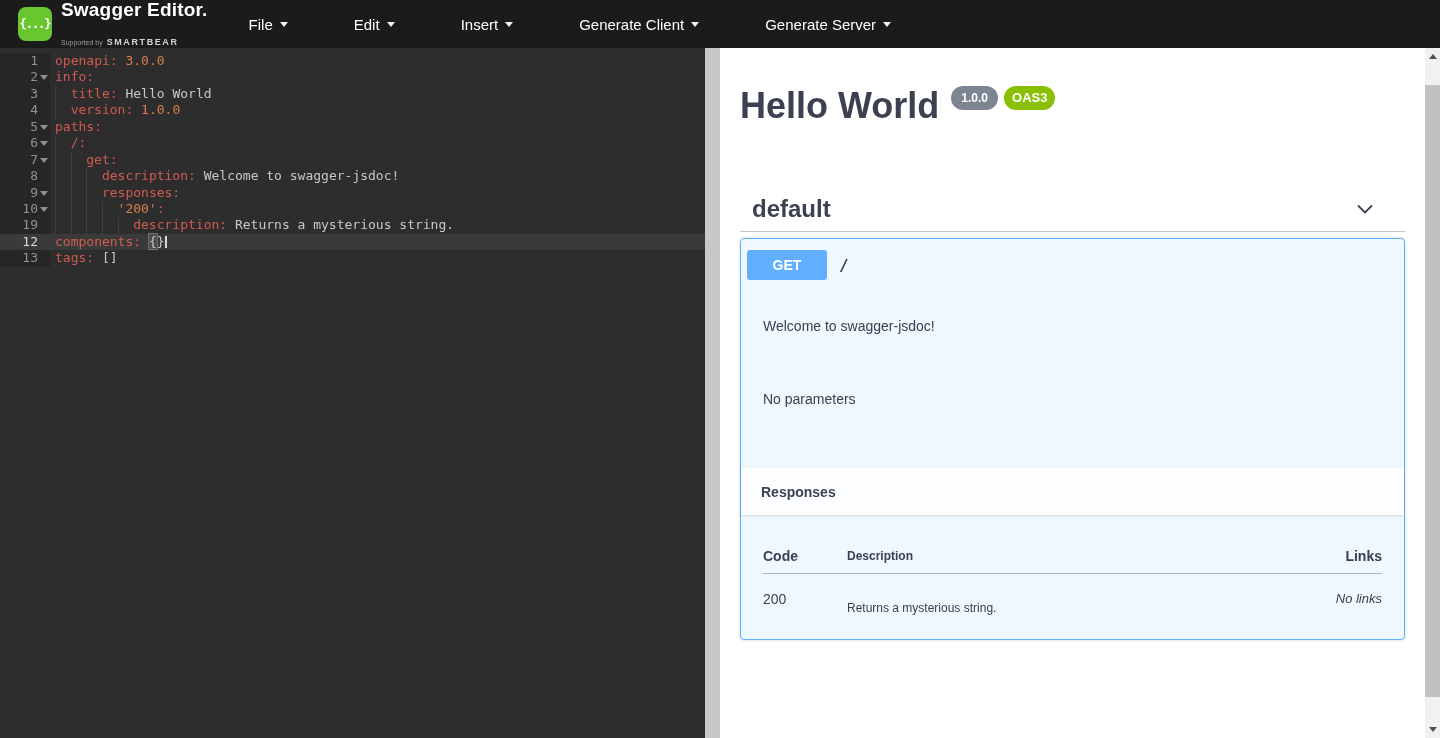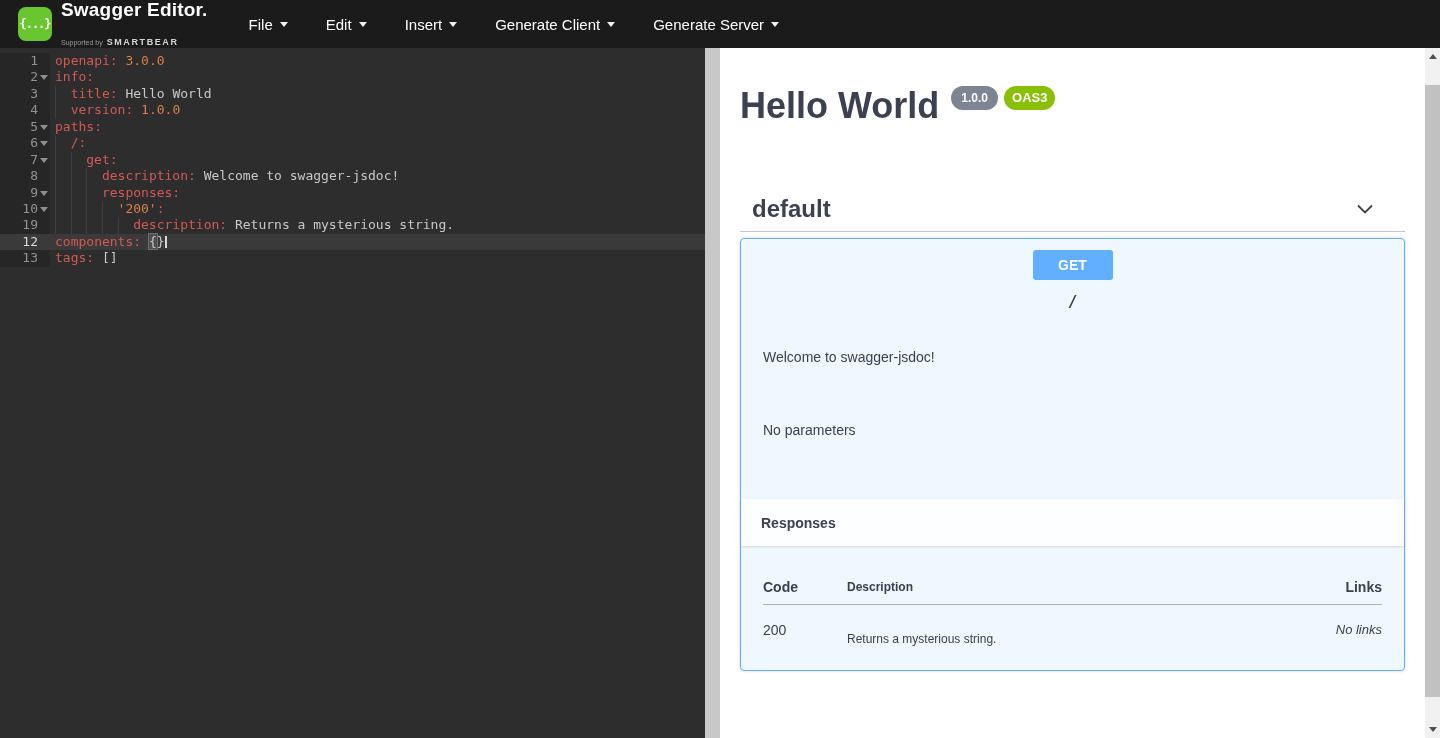--- a/index.html
+++ b/index.html
@@ -12,21 +12,21 @@
             background:#1b1b1b; display:flex; align-items:center; padding:0 18px; }
   .logo { display:flex; align-items:center; gap:9px; margin-right:22px; cursor:pointer; }
   .logo-mark { width:34px; height:34px; border-radius:8px; background:var(--logo-green,#6ac62f);
                display:flex; align-items:center; justify-content:center;
                color:#fff; font-family:"DejaVu Sans Mono", monospace; font-size:12px; font-weight:bold; letter-spacing:-1px; }
   .brand-col { display:flex; flex-direction:column; line-height:1.05;gap:16px; }
   .brand { color:#fff; font-size:19px; font-weight:600; letter-spacing:.2px; }
   .brand-sub { margin-top:2px; display:flex; align-items:baseline; gap:4px; }
   .supported { color:#9b9b9b; font-size:7px; }
   .smartbear { color:#d4d4d4; font-size:9px; font-weight:bold; letter-spacing:1.6px; }
-  .menus { display:flex; align-items:flex-end; }
+  .menus { display:flex; align-items:flex-end;gap:28px; }
   .menu-item { color:#fff; font-size:15px; padding:0 19px; height:48px; display:flex;
                align-items:center; cursor:pointer; }
   .caret { display:inline-block; width:0; height:0; border:4px solid transparent;
            border-top:5px solid #ffffff; margin-left:7px; transform:translateY(2px); opacity:.95; }
 
   
   .editor-pane { position:absolute; left:0; top:48px; width:705px; height:690px;
                  background:#2d2d2d; font-family:"DejaVu Sans Mono", monospace;
                  font-size:13px; cursor:text; overflow:hidden; }
   .ed-lines { padding-top:5px; }
@@ -62,21 +62,21 @@
   .oas-badge { background:var(--oas-badge-bg,#89bf04); font-size:13px; padding:4px 8px;text-align:center; }
 
   .tag-row { margin-top:59px; height:46px; display:flex; align-items:center;
              justify-content:space-between; padding:0 30px 0 12px;
              border-bottom:1px solid rgba(59,65,81,.3); cursor:pointer; }
   .tag-name { font-size:24px; font-weight:bold; color:#3b4151; }
   .chev { width:20px; height:20px; }
 
   .opblock { margin-top:6px; border:1px solid var(--accent-blue,#61affe); border-radius:4px;
              background:rgba(97,175,254,.10); box-shadow:0 0 3px rgba(0,0,0,.19); }
-  .op-summary { display:flex; align-items:center; gap:12px; padding:11px 6px; cursor:pointer;flex-direction:column; }
+  .op-summary { display:flex; align-items:center; gap:12px; padding:11px 6px; cursor:pointer; }
   .method-badge { background:var(--method-get,#61affe); color:#fff; font-weight:bold;
                   font-size:14px; border-radius:3px; min-width:80px; text-align:center;
                   padding:7px 15px; }
   .op-path { font-family:"DejaVu Sans Mono", monospace; font-size:16px; font-weight:600; color:#3b4151; }
 
   .op-description { padding:27px 22px 37px; font-size:14px; color:#3b4151; }
 
   .section-header { background:rgba(255,255,255,.85); box-shadow:0 1px 2px rgba(0,0,0,.12);
                     min-height:47px; display:flex; align-items:center; padding:0 20px; }
   .tab-item { font-size:14px; font-weight:bold; color:#3b4151; padding:13px 0 7px;

